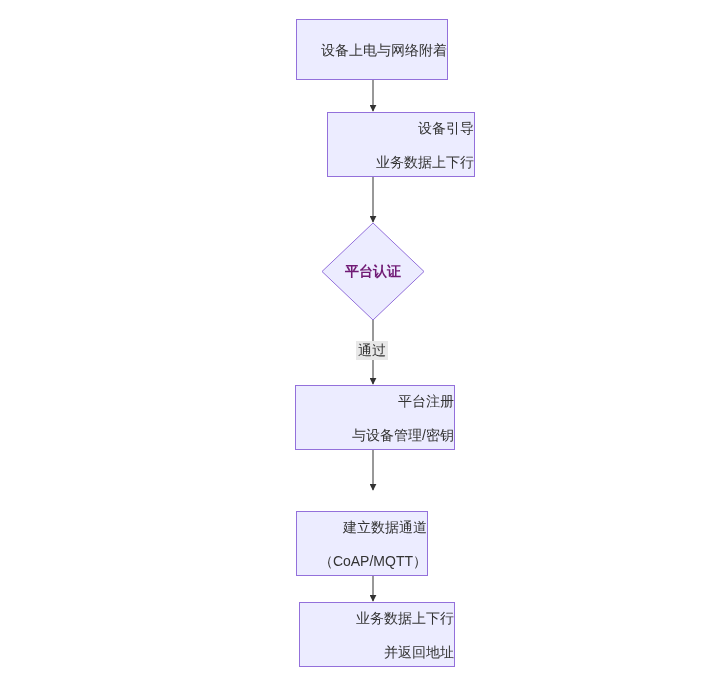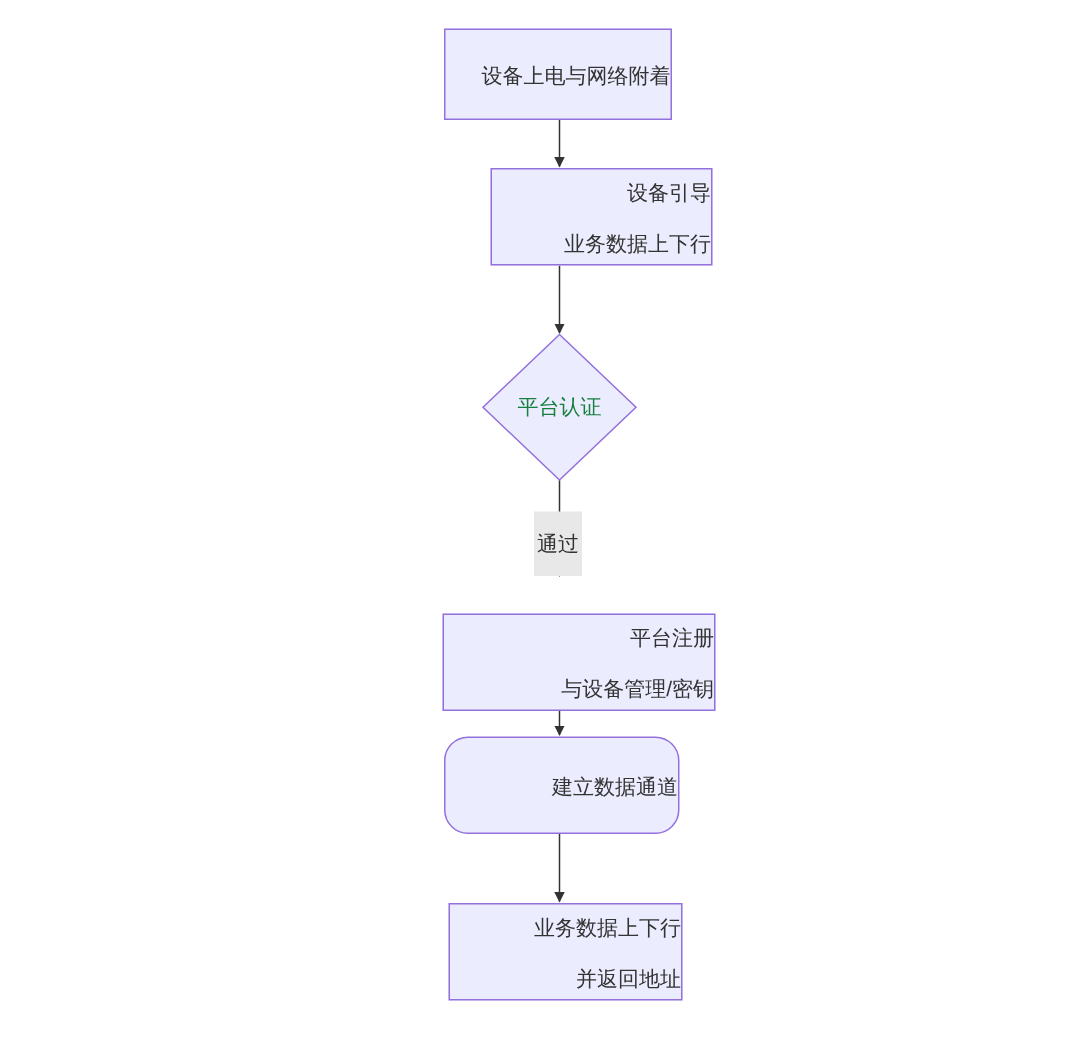--- a/index.html
+++ b/index.html
@@ -32,35 +32,36 @@
     line-height: 22px;
     display: flex;
     flex-direction: column;
     align-items: flex-end;
     justify-content: center;
     text-align: center;
     gap: 12px;
   }
   .diamond-label {
     position: absolute;
-    color: #15803d;
+    color: #701a75;
     font-size: 14px;
     display: flex;
     align-items: center;
     justify-content: center;
     text-align: left;
+    font-weight: bold;
   }
   .edge-label {
     position: absolute;
     transform: translateX(-50%);
     background: #e8e8e8;
     color: #333333;
     font-size: 14px;
     line-height: 19px;
-    padding: 12px 2px;
+    padding: 0 2px;
     white-space: nowrap;
   }
 </style>
 </head>
 <body>
 
 <div class="canvas">
 
   <svg class="edges-layer" width="726" height="700">
     <defs>
@@ -84,27 +85,28 @@
 
   <div class="node" style="left:299px; top:112px; width:148px; height:65px;margin-left:28px;">
     <div>设备引导</div>
     <div>业务数据上下行</div>
   </div>
 
   <div class="diamond-label" style="left:322px; top:223px; width:102px; height:97px;">平台认证</div>
 
   <div class="edge-label" style="left:372px; top:341px;">通过</div>
 
-  <div class="node" style="left:295px; top:385px; width:182px; height:65px;margin-top:24px;">
+  <div class="node" style="left:295px; top:385px; width:160px; height:65px;">
     <div>平台注册</div>
     <div>与设备管理/密钥</div>
   </div>
 
-  <div class="node" style="left:296px; top:491px; width:157px; height:65px;border-radius:16px;">
+  <div class="node" style="left:296px; top:511px; width:132px; height:65px;">
     <div>建立数据通道</div>
+    <div>（CoAP/MQTT）</div>
   </div>
 
   <div class="node" style="left:299px; top:602px; width:156px; height:65px;">
     <div>业务数据上下行</div>
     <div>并返回地址</div>
   </div>
 
 </div>
 
 </body></html>

